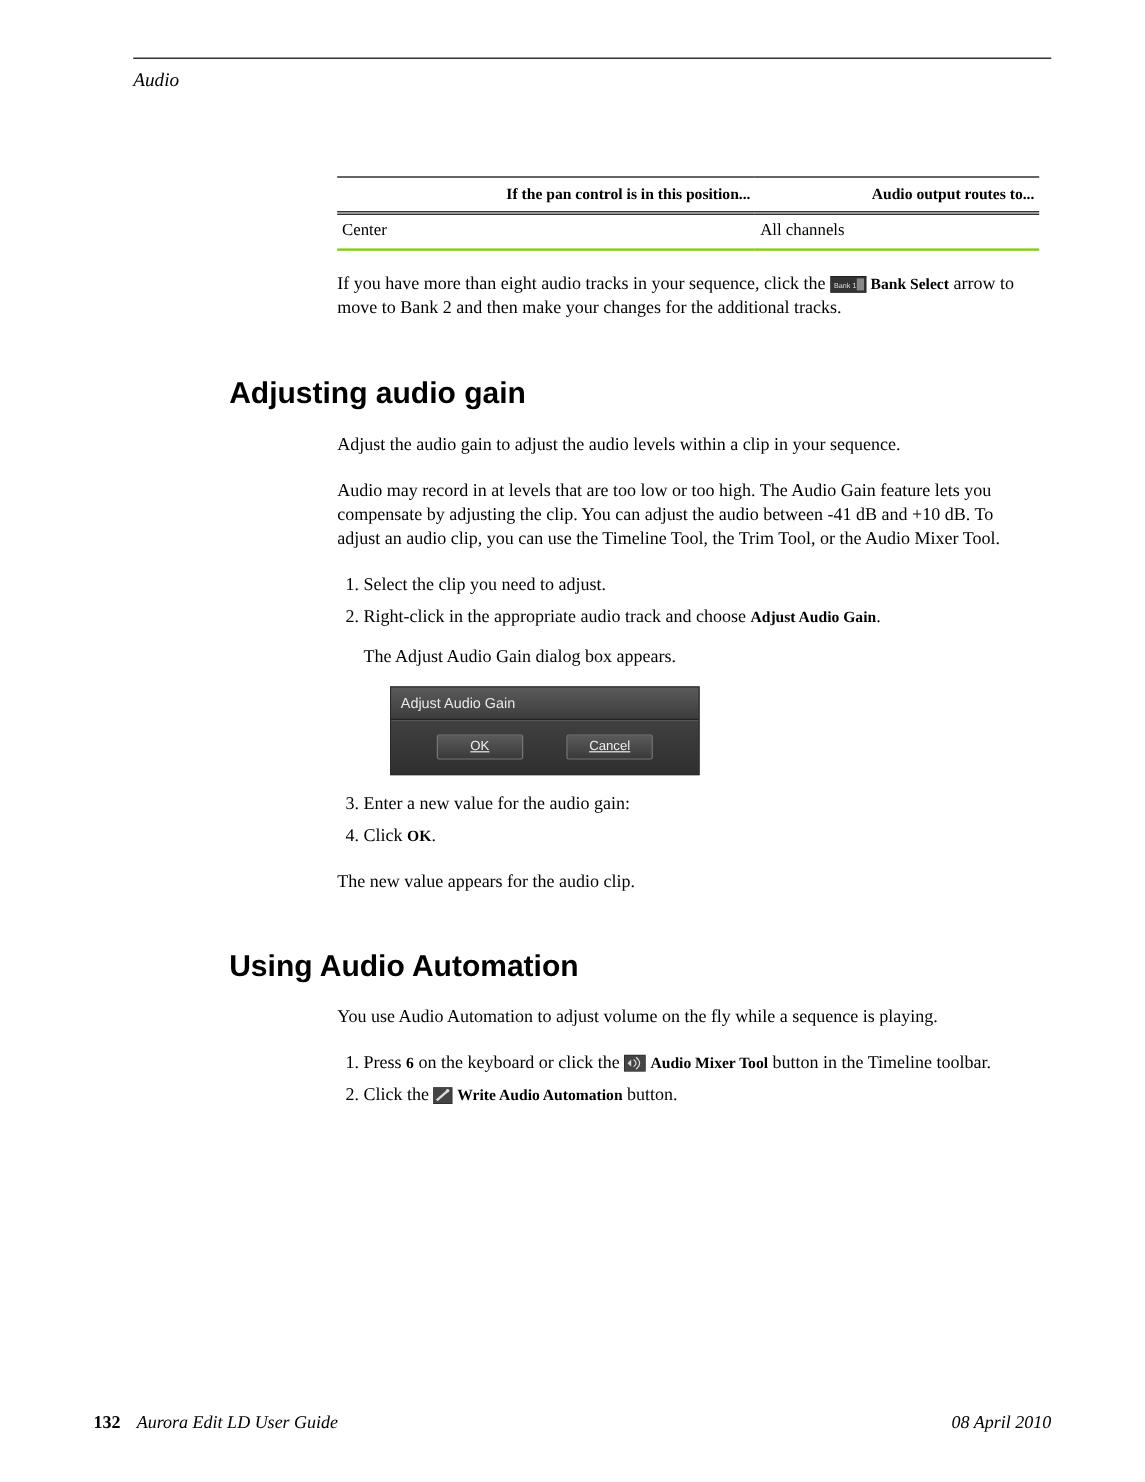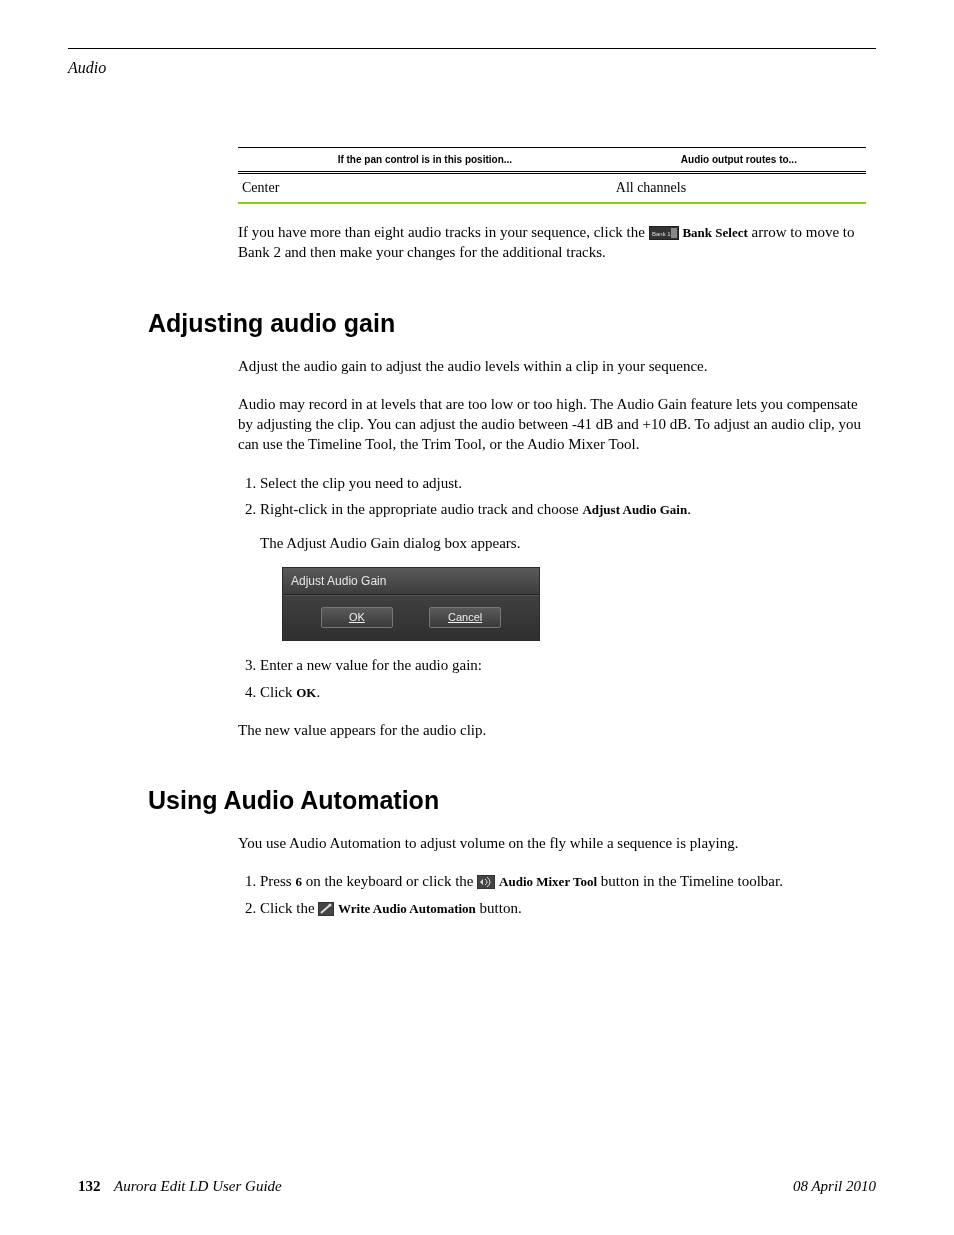--- a/index.html
+++ b/index.html
@@ -7,21 +7,21 @@
     padding: 0;
     font-family: "Times New Roman", Times, serif;
     font-size: 15px;
     color: #000;
     background: #fff;
   }
   .page {
     width: 954px;
     height: 1235px;
     box-sizing: border-box;
-    padding: 48px 78px 40px 68px;
+    padding: 48px 78px 40px 111px;
     position: relative;
   }
   .header-rule {
     border-top: 1px solid #000;
     margin: 0 0 10px 0;
   }
   .running-head {
     font-style: italic;
     font-size: 16px;
     margin-bottom: 70px;
@@ -29,24 +29,24 @@
   .body-indent {
     margin-left: 170px;
     margin-right: 10px;
   }
   table.pan-table {
     border-collapse: collapse;
     width: 100%;
     font-size: 14px;
   }
   table.pan-table th {
-    text-align: center;
-    font-family: Liberation Sans, sans-serif;
-    font-weight: bold;
-    font-size: 10px;
+    text-align: right;
+    font-family: Liberation Serif, serif;
+    font-weight: bold;
+    font-size: 13px;
     padding: 6px 4px;
     border-top: 1px solid #000;
     border-bottom: 3px double #000;
   }
   table.pan-table td {
     padding: 6px 4px;
     border-bottom: 2px solid #84cc16;
   }
   .para {
     margin: 18px 0;

